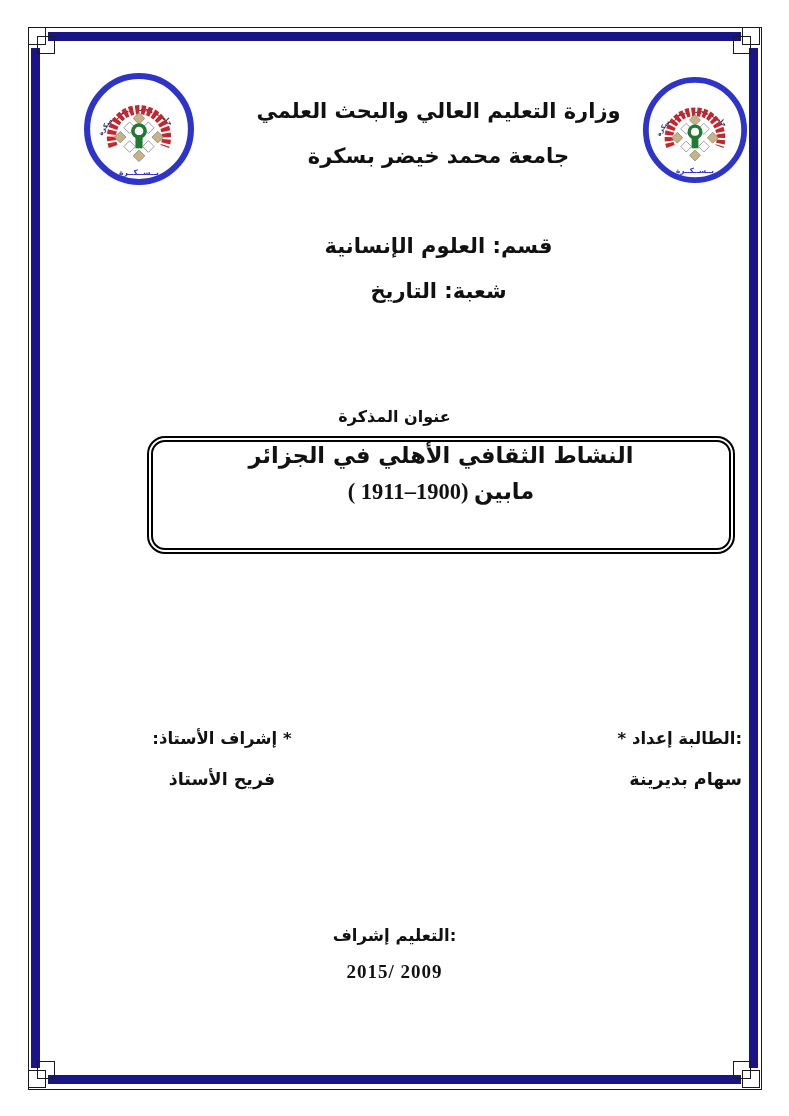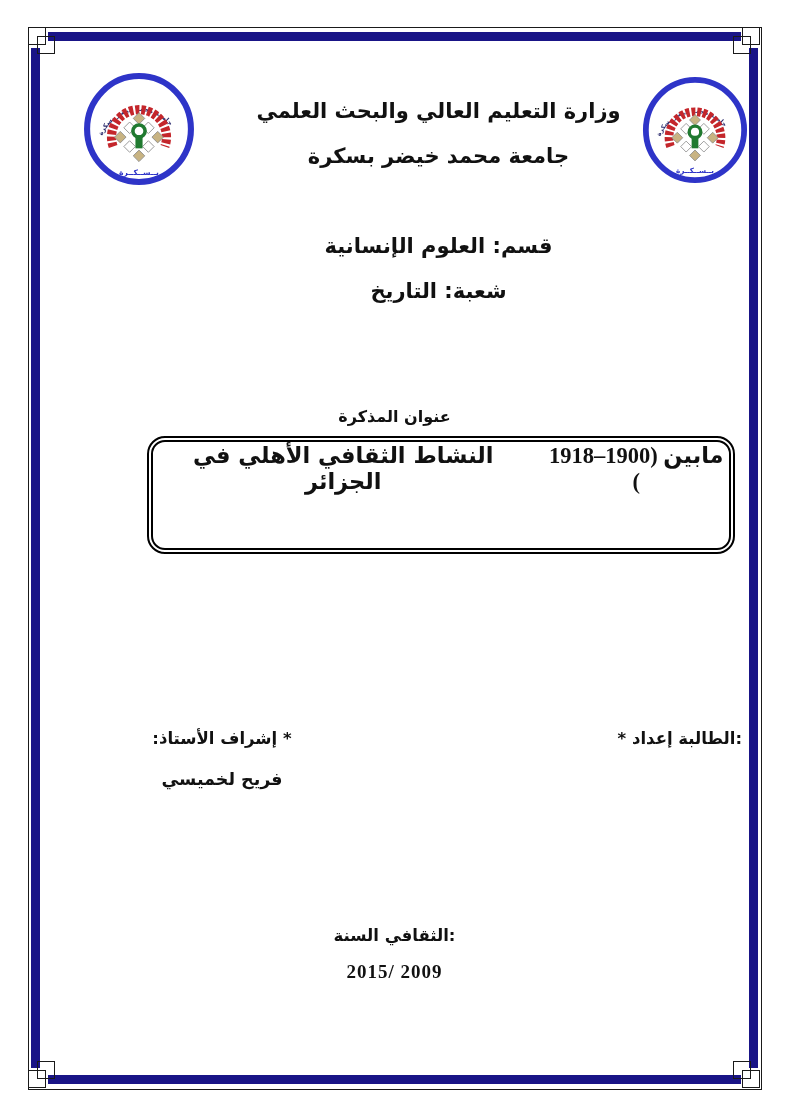--- a/index.html
+++ b/index.html
@@ -19,21 +19,21 @@
   .logo-left{left:82px;top:73px;}
   .logo-right{left:641px;top:77px;}
   
   .ctr{position:absolute;left:0;width:789px;text-align:center;}
   .hline{font-size:21px;font-weight:bold;letter-spacing:.2px;padding-left:44px;}
   .h1{top:99px;} .h2{top:144px;} .h3{top:189px;} .h4{top:234px;} .h5{top:279px;}
   .memo-label{top:407px;font-size:16px;font-weight:bold;}
   .title-box{position:absolute;left:147px;top:436px;width:588px;height:118px;
              border:2px solid #000;border-radius:18px;padding:2px;box-sizing:border-box;}
   .title-box-inner{width:100%;height:100%;border:2px solid #000;border-radius:14px;
-             box-sizing:border-box;display:flex;flex-direction:row;justify-content:flex-start;
+             box-sizing:border-box;display:flex;flex-direction:column;justify-content:flex-start;
              gap:10px;}
   .title-line{font-size:22.5px;font-weight:bold;text-align:center;
               font-family:"Liberation Serif","DejaVu Sans",serif;}
   .title-line.l1{font-family:"DejaVu Sans",sans-serif;}
   .subtitle{top:592px;font-size:16.5px;font-weight:bold;}
   .cred-label{position:absolute;top:729px;font-size:16.5px;font-weight:bold;width:220px;text-align:center;}
   .cred-name{position:absolute;top:769px;font-size:17.5px;font-weight:bold;width:220px;text-align:center;}
   .cred-left{left:112px;text-align:center;} .cred-right{left:522px;text-align:right;}
   .year-label{top:926px;font-size:16.5px;font-weight:bold;}
   .year-value{top:961px;font-size:19px;font-weight:bold;
@@ -108,24 +108,25 @@
 
   <div class="ctr hline h1" dir="rtl">وزارة التعليم العالي والبحث العلمي</div>
   <div class="ctr hline h2" dir="rtl">جامعة محمد خيضر بسكرة</div>
   <div class="ctr hline h4" dir="rtl">قسم: العلوم الإنسانية</div>
   <div class="ctr memo-label" dir="rtl">عنوان المذكرة</div>
 
   <div class="ctr hline h5" dir="rtl">شعبة: التاريخ</div>
   <div class="title-box">
     <div class="title-box-inner">
       <div class="title-line l1" dir="rtl">النشاط الثقافي الأهلي في الجزائر</div>
-      <div class="title-line" dir="rtl">مابين (1900–1918 )</div>
+      <div class="title-line" dir="rtl">مابين (1900–1911 )</div>
     </div>
   </div>
 
   <div class="cred-label cred-left" dir="rtl">* إشراف الأستاذ:</div>
-  <div class="cred-name cred-left" dir="rtl">فريح لخميسي</div>
+  <div class="cred-name cred-left" dir="rtl">فريح الأستاذ</div>
   <div class="cred-label cred-right" dir="ltr"><bdi>*</bdi> <bdi>إعداد</bdi> <bdi>الطالبة</bdi>:</div>
+  <div class="cred-name cred-right" dir="rtl">سهام بديرينة</div>
 
-  <div class="ctr year-label" dir="ltr"><bdi>السنة</bdi> <bdi>الثقافي</bdi>:</div>
+  <div class="ctr year-label" dir="ltr"><bdi>إشراف</bdi> <bdi>التعليم</bdi>:</div>
   <div class="ctr year-value" dir="rtl">2009 /2015</div>
 
 </div>
 
 </body></html>

